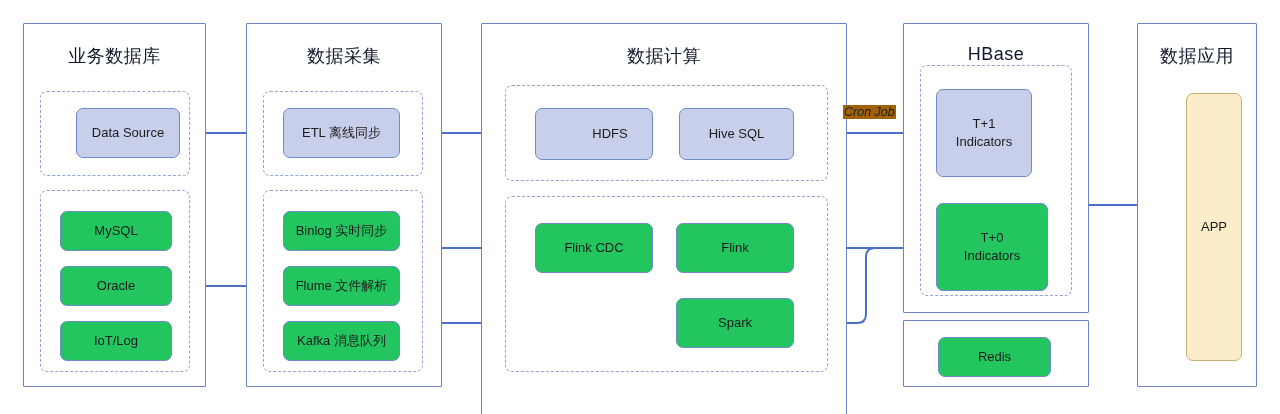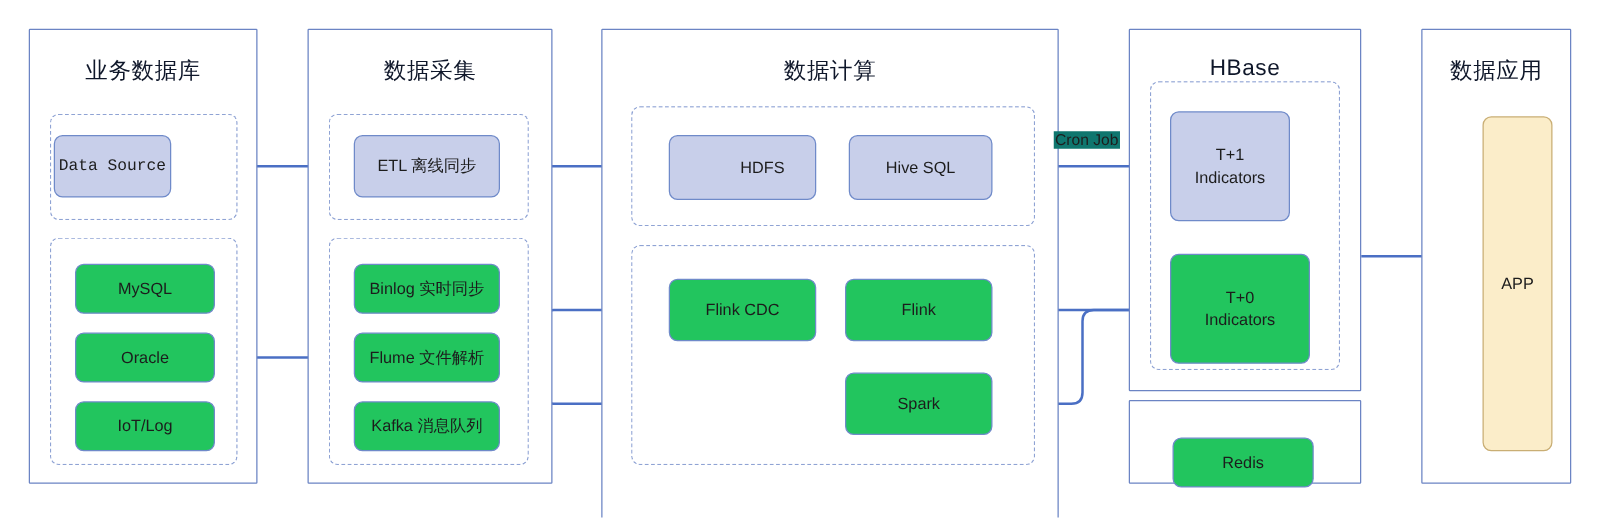--- a/index.html
+++ b/index.html
@@ -66,22 +66,23 @@
     overflow:visible;
   }
   .wire{ fill:none; stroke:#4a6fc4; stroke-width:2; }
   .wire-dark{ fill:none; stroke:#111111; stroke-width:2.4; }
 
   .edge-label{
     position:absolute;
     font-size:12.5px;
     color:#1d1d1d;
     white-space:nowrap;
-    background:#0f766e;
+    background:#a16207;
     padding:0 1px;
+    font-style:italic;
   }
 </style>
 </head>
 <body>
 
 <div id="stage">
 
   <svg class="wires" viewBox="0 0 1280 414">
     <defs>
       <marker id="ah-blue" markerWidth="10" markerHeight="10" refX="8.5" refY="4" orient="auto" markerUnits="userSpaceOnUse">
@@ -112,21 +113,21 @@
 
     <path class="wire" d="M795,323 L857,323 Q866,323 866,314 L866,257 Q866,248 875,248 L916,248"></path>
 
     <path class="wire" d="M1089,205 L1160,205" marker-end="url(#ah-blue)"></path>
   </svg>
 
   <div class="panel" style="left:23px;top:23px;width:183px;height:364px;">
     <div class="panel-title" style="top:20px;">业务数据库</div>
   </div>
   <div class="group" style="left:40px;top:91px;width:150px;height:85px;"></div>
-  <div class="node mid" style="left:43px;top:108px;width:94px;height:50px;font-family:Liberation Mono, monospace;">
+  <div class="node mid" style="left:76px;top:108px;width:104px;height:50px;">
     <span>Data Source</span>
   </div>
 
   <div class="group" style="left:40px;top:190px;width:150px;height:182px;"></div>
   <div class="node" style="left:60px;top:211px;width:112px;height:40px;">
     <span>MySQL</span>
   </div>
   <div class="node" style="left:60px;top:266px;width:112px;height:40px;">
     <span>Oracle</span>
   </div>
@@ -189,21 +190,21 @@
     </span>
   </div>
   <div class="node" style="left:936px;top:203px;width:112px;height:88px;">
     <span>
       <span>T+0</span>
       <span>Indicators</span>
     </span>
   </div>
 
   <div class="panel" style="left:903px;top:320px;width:186px;height:67px;"></div>
-  <div class="node" style="left:938px;top:337px;width:113px;height:40px;margin-top:13px;">
+  <div class="node" style="left:938px;top:337px;width:113px;height:40px;">
     <span>Redis</span>
   </div>
 
   <div class="panel" style="left:1137px;top:23px;width:120px;height:364px;">
     <div class="panel-title" style="top:20px;">数据应用</div>
   </div>
   <div class="node cream" style="left:1170px;top:93px;width:56px;height:268px;">
     <span>APP</span>
   </div>
 

